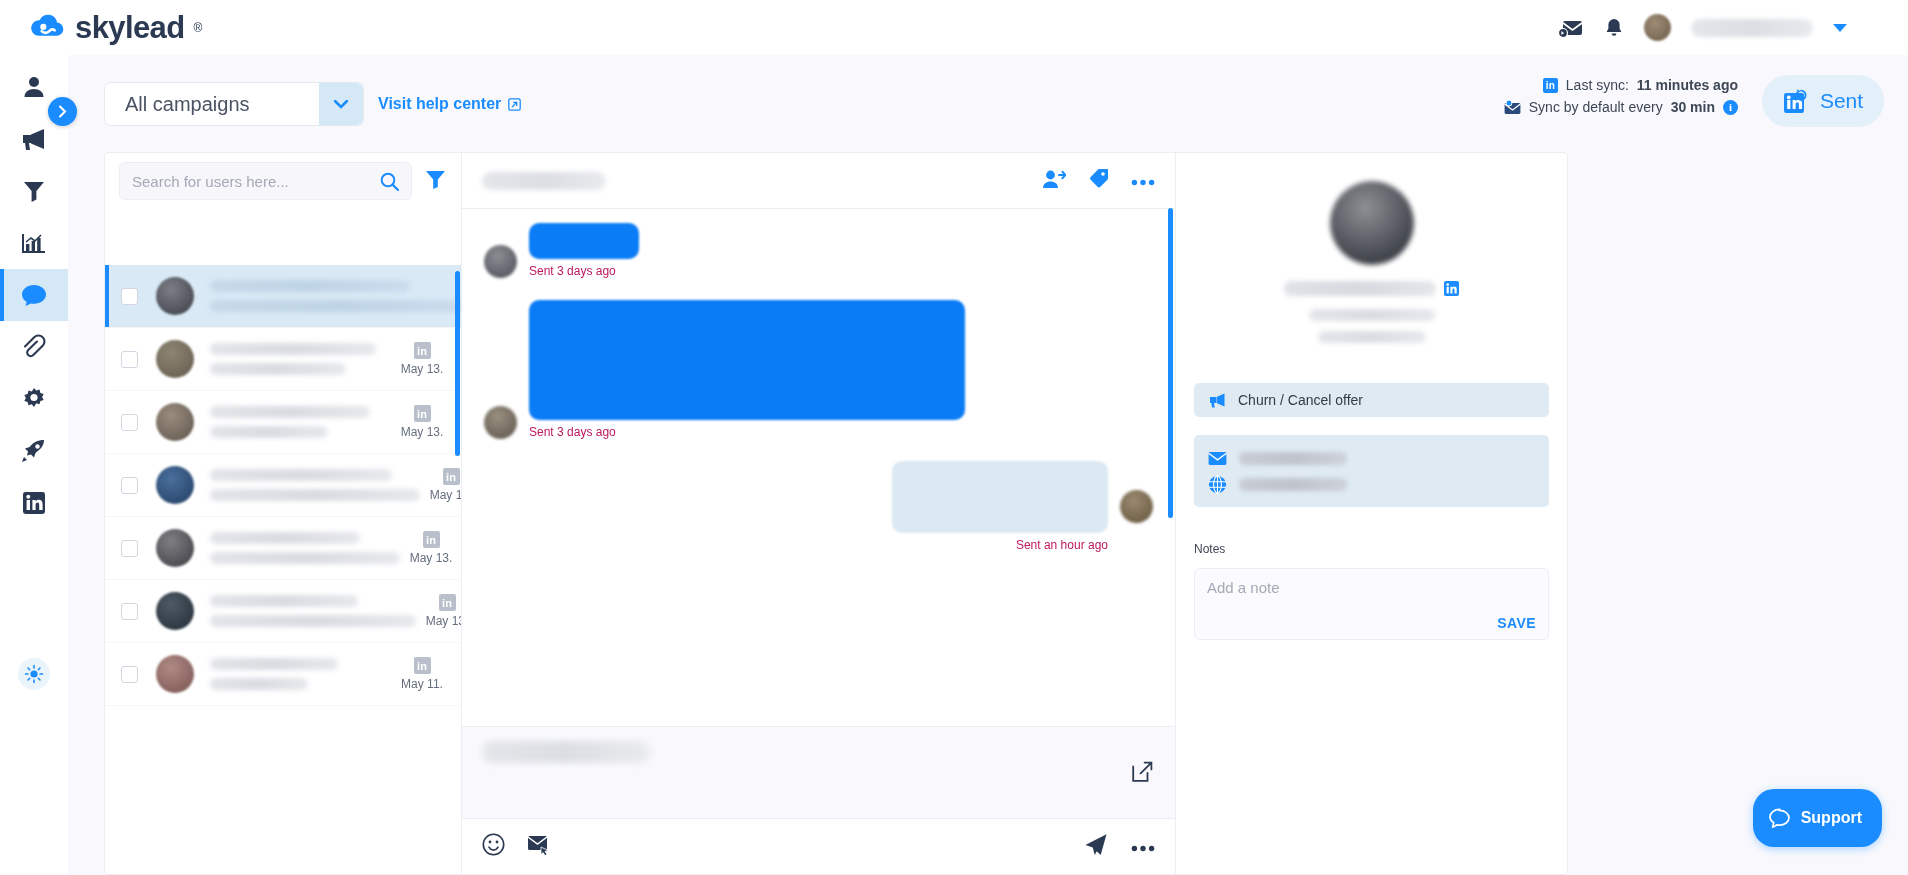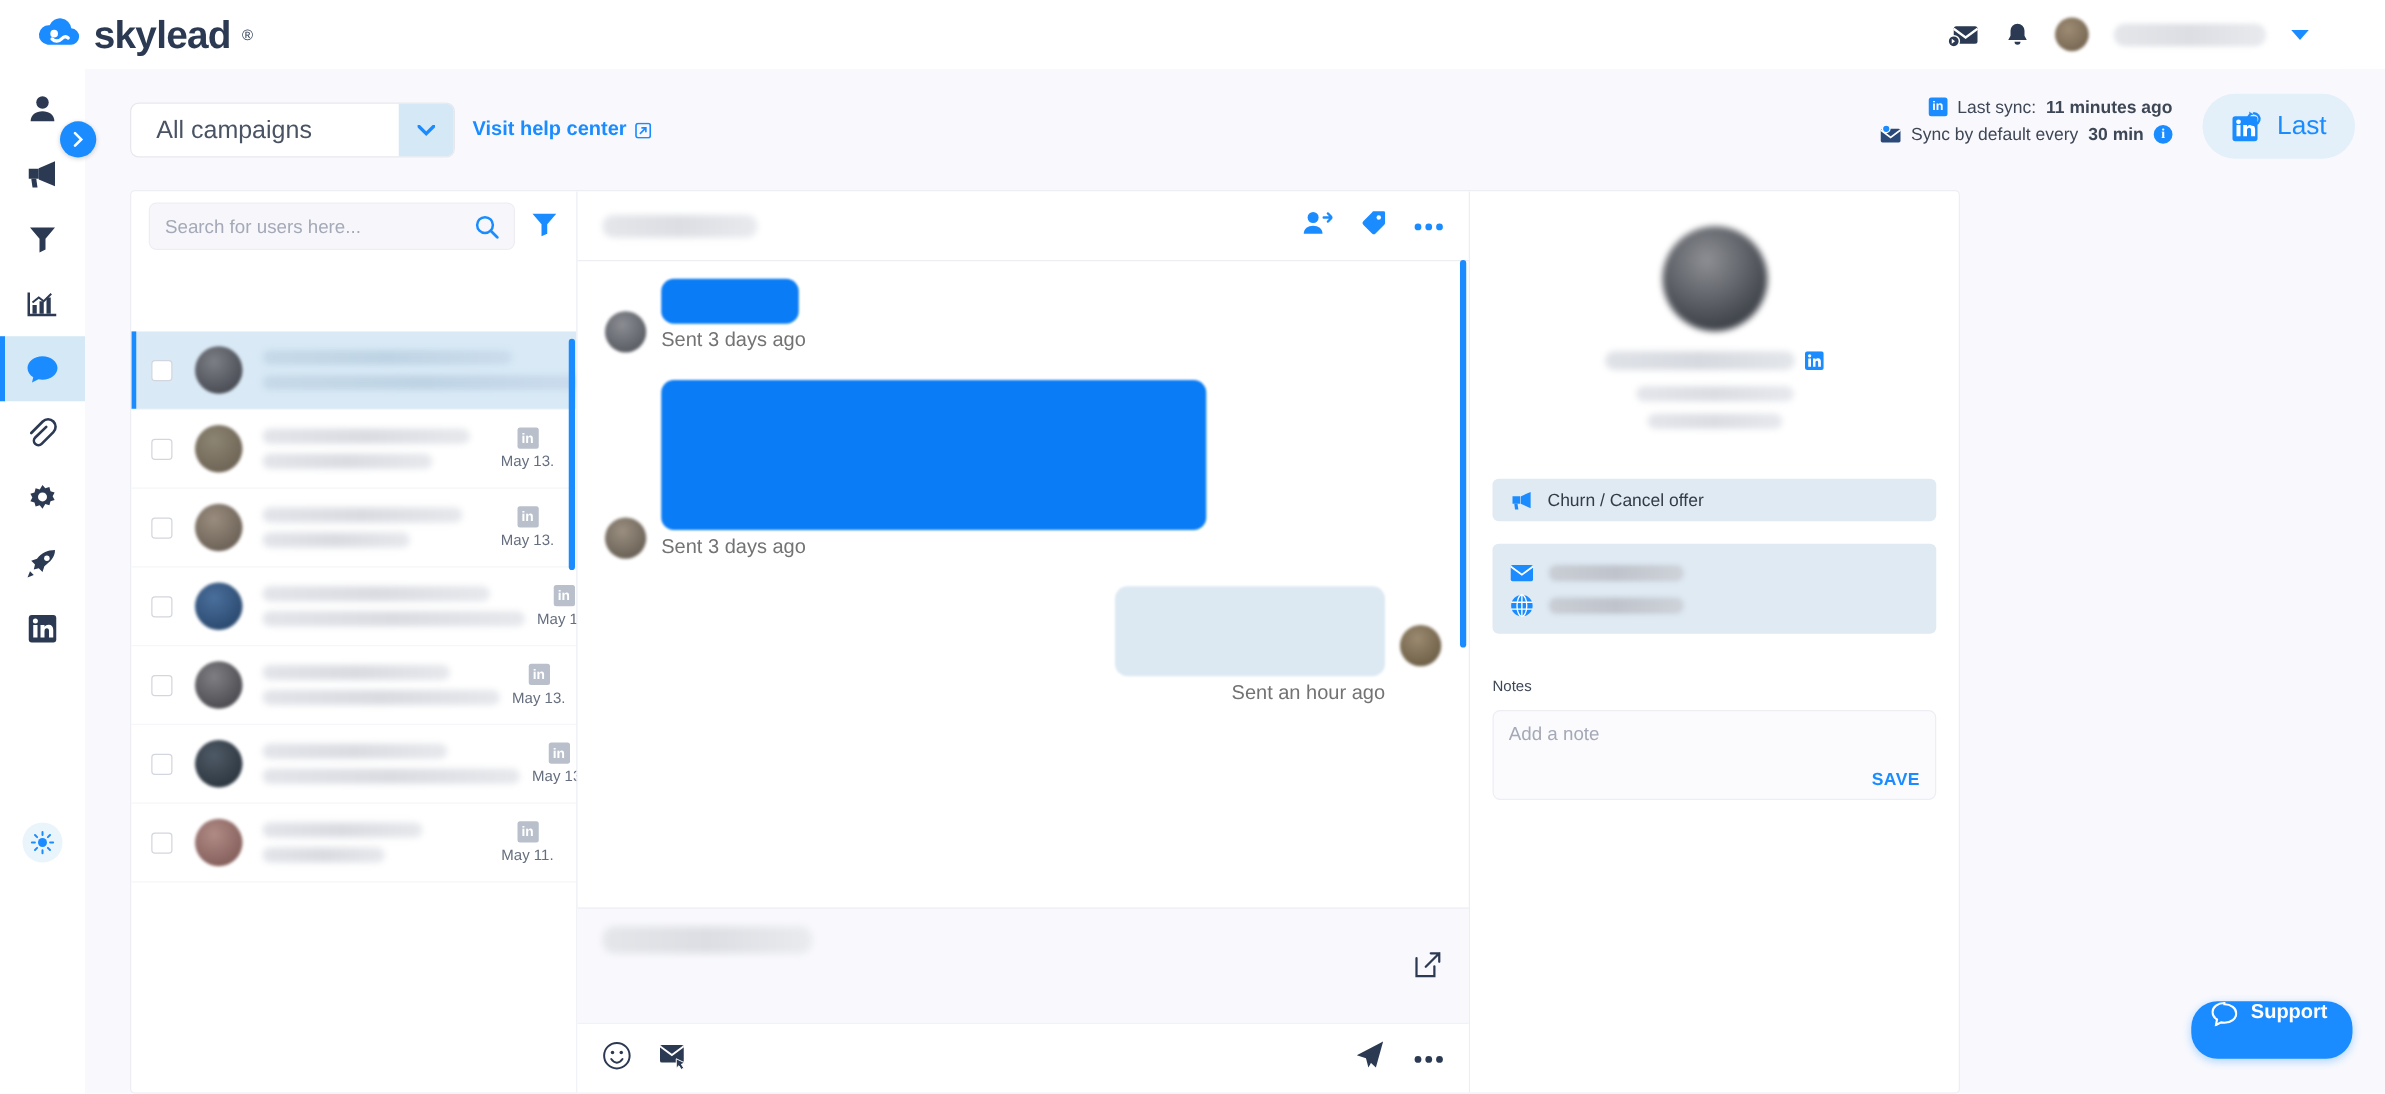--- a/index.html
+++ b/index.html
@@ -223,21 +223,21 @@
   .msg-av {
     width: 33px; height: 33px; border-radius: 50%; flex: none; filter: blur(1.4px);
   }
   .bubble-wrap { margin-left: 12px; }
   .bubble-out {
     background: #0a7cf5; border-radius: 10px; filter: blur(1px);
   }
   .bubble-in {
     background: #dce9f3; border-radius: 10px; filter: blur(1px);
   }
-  .msg-time { font-size: 16px; color: #737373; margin-top: 5px; }
+  .msg-time { font-size: 12px; color: #be185d; margin-top: 5px; }
   .msg.right { justify-content: flex-end; align-items: center; }
   .msg.right .bubble-wrap { margin-left: 0; margin-right: 12px; text-align: right; }
   .thread-scroll {
     position: absolute; right: 2px; top: 55px; width: 5px; height: 310px;
     background: #1a8cff; border-radius: 3px;
   }
 
   .compose-preview {
     height: 92px; border-top: 1px solid #eceef3; background: #f9f9fd;
     display: flex; align-items: flex-start; padding: 14px 20px; position: relative;
@@ -302,23 +302,23 @@
     font-family: "Liberation Sans", sans-serif;
   }
   .notes-box textarea::placeholder { color: #a3a9b6; }
   .save-link {
     position: absolute; right: 12px; bottom: 8px; font-size: 14px;
     font-weight: bold; color: #1a8cff; cursor: pointer; letter-spacing: .4px;
   }
 
   
   .support {
-    position: absolute; right: 26px; bottom: 28px; height: 46px;
+    position: absolute; right: 26px; bottom: 28px; height: 58px;
     background: #1a8cff; border-radius: 21px; display: flex;
-    align-items: flex-start; gap: 11px; padding: 0 20px 0 16px; cursor: pointer;
+    align-items: center; gap: 11px; padding: 0 20px 0 16px; cursor: pointer;
     z-index: 50; box-shadow: 0 2px 8px rgba(26,140,255,.35); margin-top: 44px;
   }
   .support-text { color: #fff; font-size: 16px; font-weight: bold; }
 </style>
 </head>
 <body>
 
 <div class="topbar">
   <div class="logo">
     <svg class="logo-mark" viewBox="0 0 40 32">
@@ -469,21 +469,21 @@
 
     <div class="sync-btn">
       <svg width="28" height="27" viewBox="0 0 28 27">
         <rect x="1" y="5" width="20" height="20" rx="2.2" fill="#1a8cff"></rect>
         <rect x="4.2" y="12" width="3.2" height="9" fill="#fff"></rect>
         <circle cx="5.8" cy="9.4" r="1.9" fill="#fff"></circle>
         <path d="M9.6 12h3v1.3c.7-1 1.8-1.6 3.1-1.6 2.3 0 3.4 1.5 3.4 4V21h-3.2v-4.8c0-1.3-.5-2-1.6-2s-1.7.8-1.7 2.1V21H9.6z" fill="#fff"></path>
         <path d="M18 2.6a4.6 4.6 0 1 1-3.2 1.3" stroke="#1a8cff" stroke-width="1.8" fill="none" stroke-linecap="round"></path>
         <path d="M14.2 1.2l.6 3.2 3.1-.9z" fill="#1a8cff"></path>
       </svg>
-      <span class="sync-btn-text">Last</span>
+      <span class="sync-btn-text">Sent</span>
     </div>
   </div>
 
   <div class="main">
 
     <div class="col-list">
       <div class="search-row">
         <div class="search-box">
           <input type="text" placeholder="Search for users here..." style="">
           <svg width="19" height="19" viewBox="0 0 19 19">

